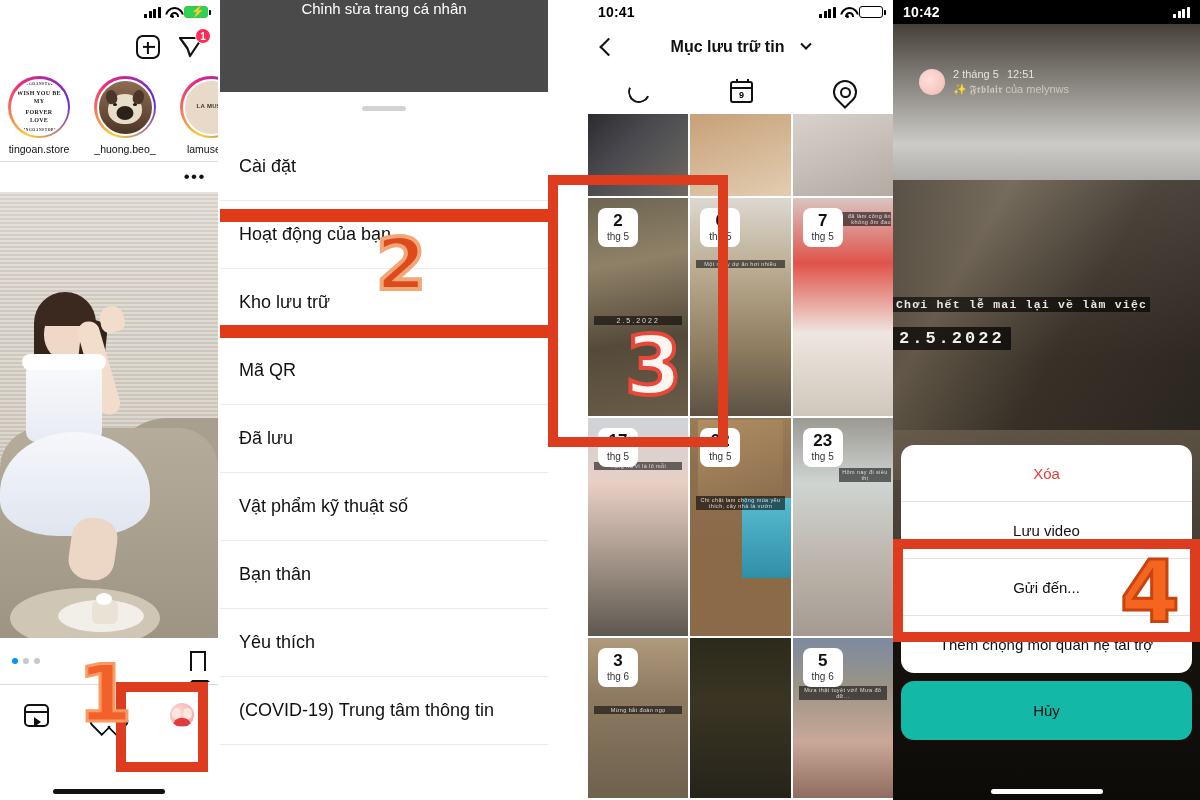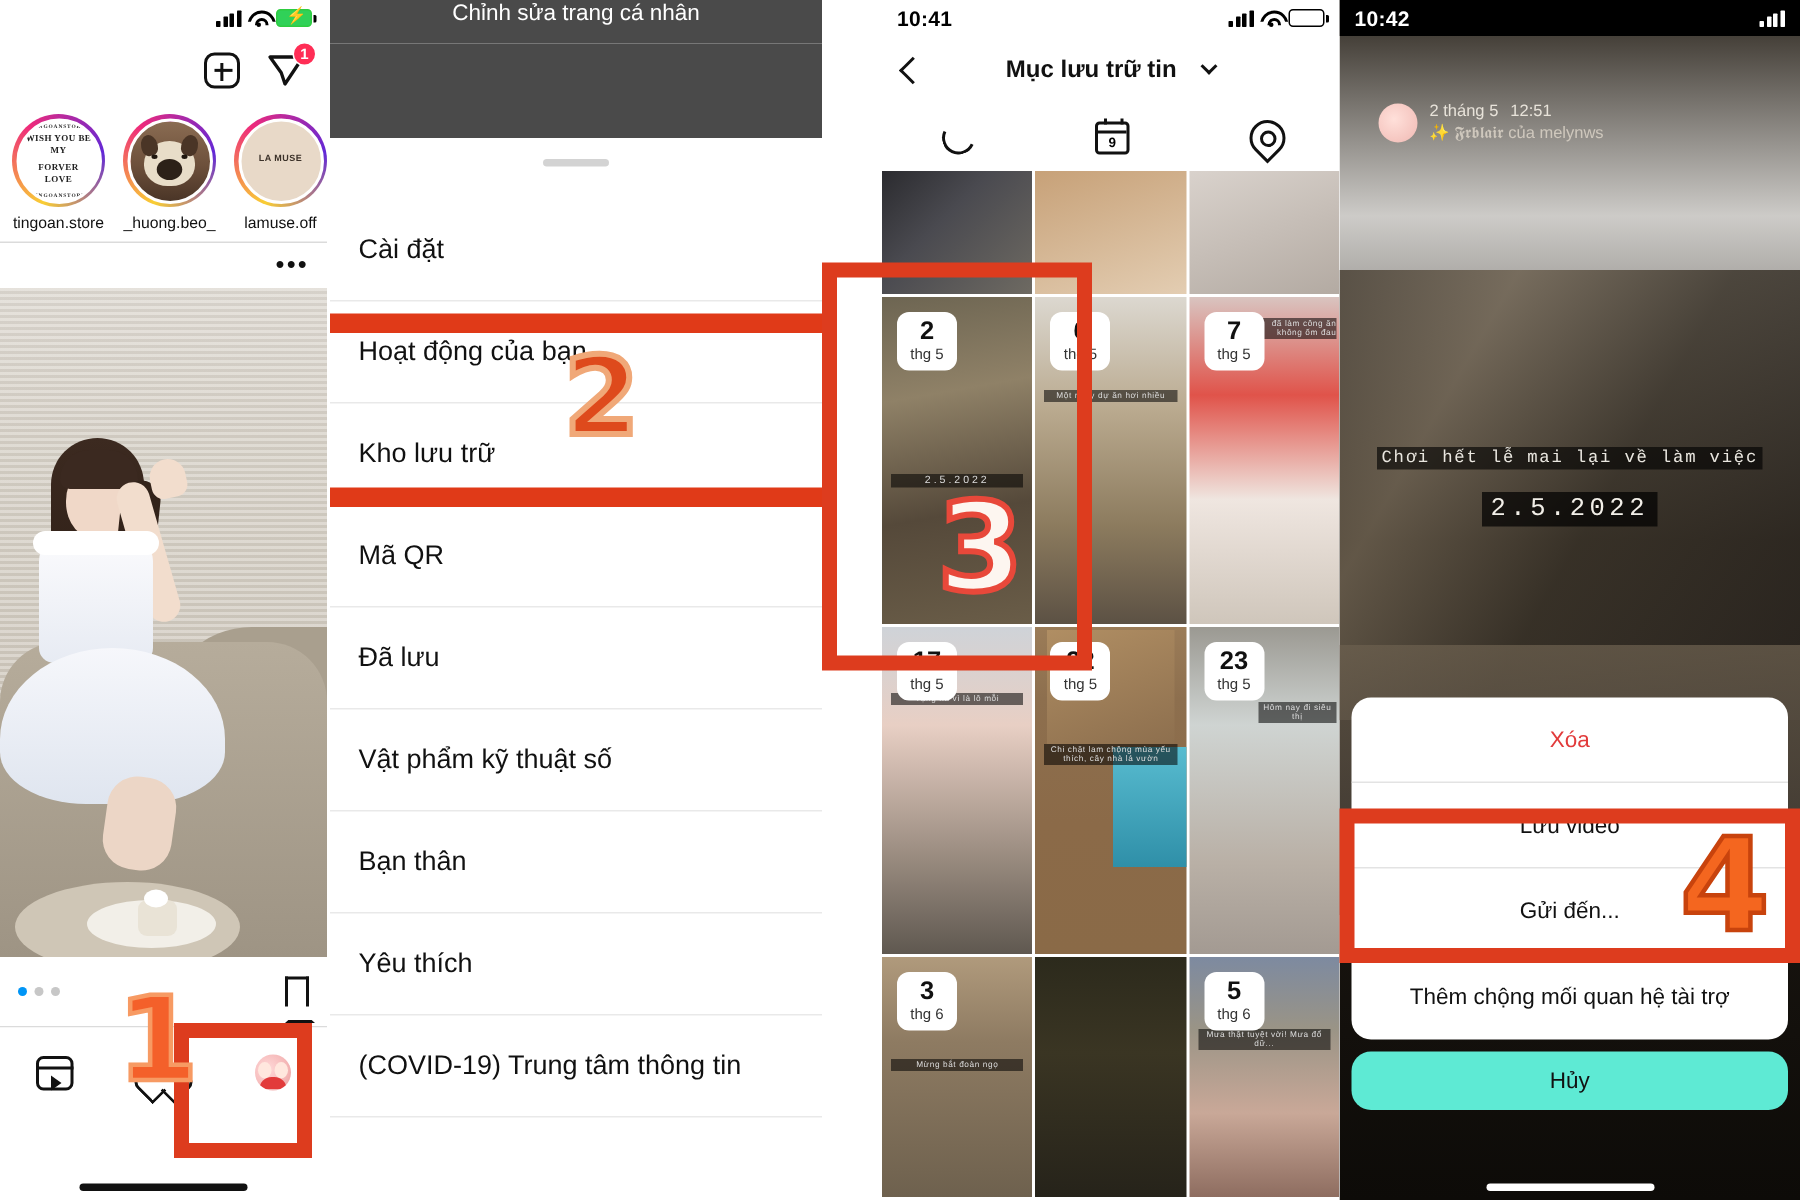--- a/index.html
+++ b/index.html
@@ -53,21 +53,21 @@
   .plus-ic { width:24px;height:24px;border:2.2px solid #111;border-radius:7px;position:relative; }
   .plus-ic::before,.plus-ic::after{content:"";position:absolute;background:#111;}
   .plus-ic::before{left:50%;top:5px;width:2.2px;height:12px;transform:translateX(-50%);}
   .plus-ic::after{top:50%;left:5px;height:2.2px;width:12px;transform:translateY(-50%);}
   .dm-wrap{position:relative;width:26px;height:26px;}
   .dm-ic{position:absolute;inset:0;}
   .dm-badge{position:absolute;right:-7px;top:-6px;background:#ff2d55;color:#fff;
      font-size:10px;font-weight:bold;border-radius:9px;min-width:16px;height:16px;
      display:flex;align-items:center;justify-content:center;border:1.5px solid #fff;}
 
-  .stories { display:flex; gap:12px; padding:6px 8px 4px 8px; background:#fff; }
+  .stories { display:flex; gap:24px; padding:6px 8px 4px 8px; background:#fff; }
   .story { width:62px; flex:0 0 62px; text-align:center; }
   .story .ring { width:62px;height:62px;border-radius:50%;padding:2.5px;
      background:conic-gradient(from 200deg,#f9ce34,#ee2a7b,#6228d7,#f9ce34); }
   .story .ring .inner { width:100%;height:100%;border-radius:50%;border:2px solid #fff;
      overflow:hidden;display:flex;align-items:center;justify-content:center;
      font-size:6px;font-weight:bold;text-align:center;line-height:1.25;letter-spacing:.3px;}
   .s1 .inner{background:#fff;color:#222;font-family:"Liberation Serif",serif;font-size:5.5px;padding:4px;}
   .s2 .inner{background:linear-gradient(180deg,#8a6c52 0%,#6d503b 55%,#4a3527 100%);position:relative;}
   .dogface{width:34px;height:30px;border-radius:50% 50% 46% 46%;background:#e8ddc8;position:relative;margin-top:4px;}
   .dogface::before,.dogface::after{content:"";position:absolute;top:-5px;width:11px;height:15px;
@@ -197,34 +197,34 @@
   
   .story-bg{position:absolute;inset:0;background:
      linear-gradient(180deg,#2a241c 0%,#37302340 18%,#221d16 45%,#191510 72%,#0d0b08 100%);}
   .sv-head{position:absolute;left:0;right:0;top:24px;height:44px;display:flex;align-items:center;
      gap:8px;padding:0 26px;z-index:5;margin-top:36px;}
   .sv-av{width:26px;height:26px;border-radius:50%;flex:0 0 26px;overflow:hidden;position:relative;
      background:radial-gradient(circle at 40% 40%,#ffe0da,#f0b9b3);}
   .sv-meta{line-height:1.35;}
   .sv-l1{font-size:11px;color:#e8e3da;display:flex;gap:8px;}
   .sv-l2{font-size:11px;color:#cfc8bd;}
-  .sv-overlay{position:absolute;left:0;right:0;top:295px;text-align:center;z-index:4;
-     font-family:"Liberation Mono",monospace;}
+  .sv-overlay{position:absolute;left:0;right:0;top:295px;text-align:left;z-index:4;
+     font-family:"Liberation Mono",monospace;font-weight:bold;}
   .sv-text{display:inline;background:rgba(0,0,0,.62);color:#e9e6df;font-size:11.5px;
      letter-spacing:1.2px;line-height:1.7;padding:1px 3px;}
   .sv-date{display:inline-block;margin-top:12px;background:rgba(0,0,0,.7);color:#f2efe8;
      font-size:17px;letter-spacing:3px;padding:2px 6px;}
 
   .actionsheet{position:absolute;left:8px;right:8px;bottom:60px;z-index:6;}
   .as-group{background:#fff;border-radius:13px;overflow:hidden;}
   .as-item{height:57px;display:flex;align-items:center;justify-content:center;
      font-size:15px;color:#111;border-bottom:1px solid #e3e3e3;}
   .as-item.danger{color:#e23b3b;}
   .as-item:last-child{border-bottom:none;}
-  .as-cancel{margin-top:8px;background:#5eead4;border-radius:13px;height:39px;
+  .as-cancel{margin-top:8px;background:#14b8a6;border-radius:13px;height:59px;
      display:flex;align-items:center;justify-content:center;font-size:15px;color:#111;}
 
   
   .redbox{position:absolute;border:10px solid #dd3c1e;z-index:40;pointer-events:none;}
   .redbar{position:absolute;background:#e03a18;z-index:40;}
   .num{position:absolute;z-index:45;font-weight:bold;line-height:1;pointer-events:none;
      font-family:"DejaVu Sans",sans-serif;}
   .n1{left:78px;top:655px;font-size:78px;color:#f4602a;-webkit-text-stroke:3px #f79a63;}
   .n2{left:376px;top:228px;font-size:72px;color:#de4a1c;-webkit-text-stroke:4px #f0a878;}
   .n3{left:625px;top:325px;font-size:82px;color:#fdf6f0;-webkit-text-stroke:4px #e8483a;}

